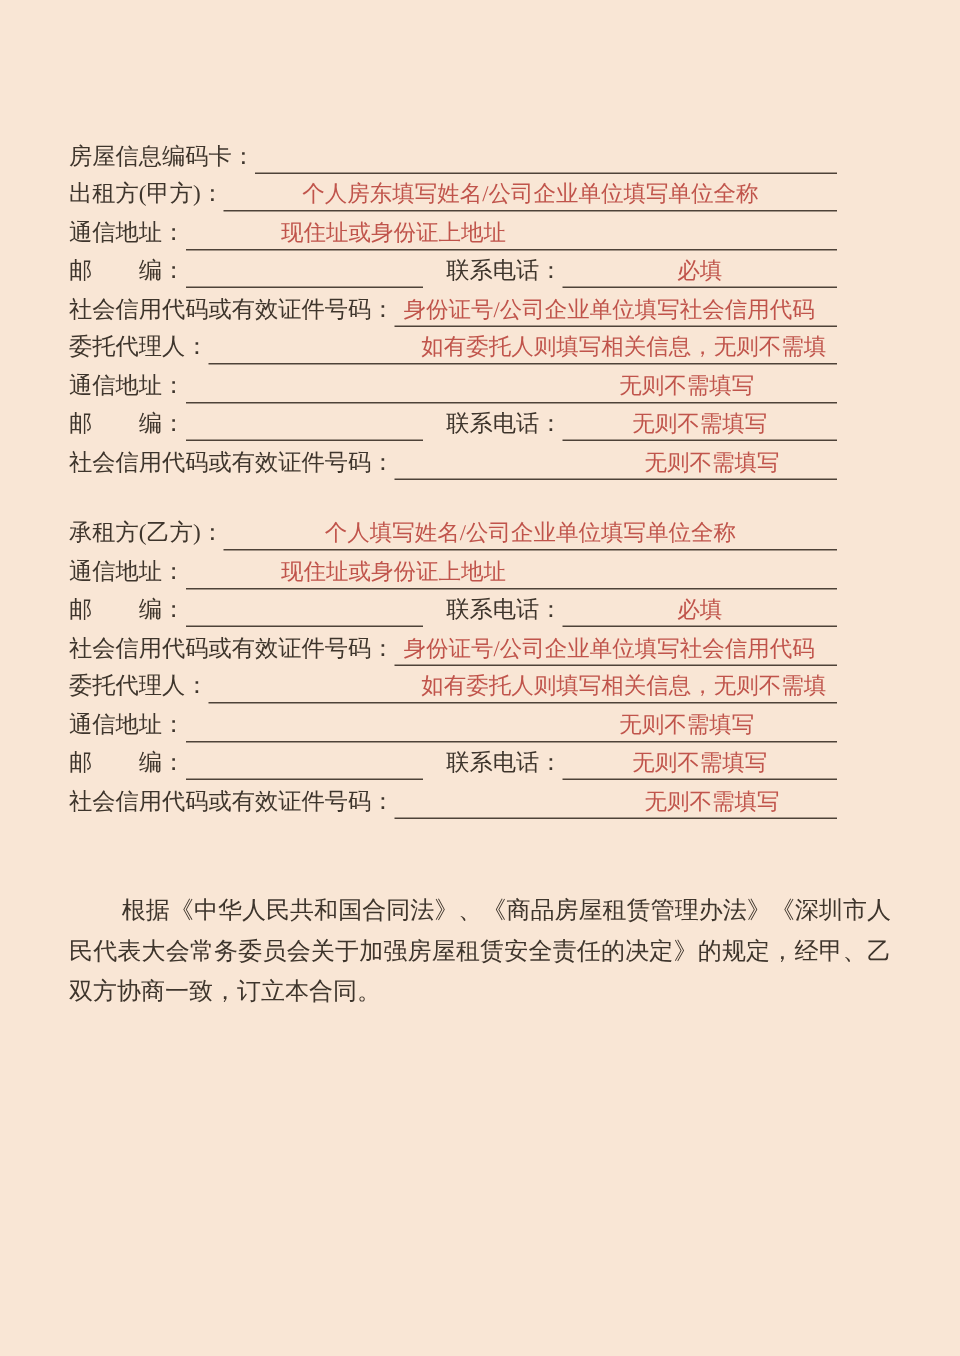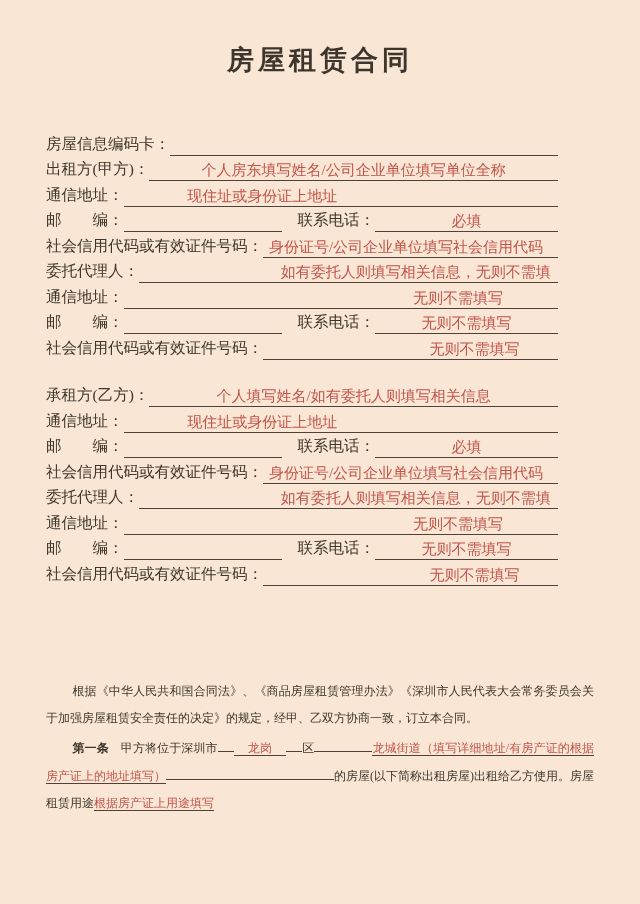--- a/index.html
+++ b/index.html
@@ -53,38 +53,37 @@
     font-size:15px;
     white-space:nowrap;
     padding:0 3px;
     line-height:20px;
   }
   .h-c{margin-left:auto;margin-right:auto;}
   .h-l{margin-left:14%;margin-right:auto;}
   .h-l0{margin-left:1%;margin-right:auto;text-align:right;}
   .h-r{margin-left:auto;margin-right:1%;}
   .h-rc{margin-left:auto;margin-right:12%;}
-  .bottom{margin-top:92px;font-size:12px;line-height:27px;}
+  .bottom{margin-top:48px;font-size:16px;line-height:27px;}
   .para{margin:0;text-indent:2.2em;text-align:justify;}
   .para + .para{margin-top:2px;}
   .clause-num{font-weight:bold;margin-right:12px;}
   .u{border-bottom:1px solid var(--line);}
   .red{color:var(--hint-red);}
   .gap{display:inline-block;border-bottom:1px solid var(--line);height:18px;vertical-align:baseline;}
   .gap-s{width:16px;}
   .gap-m{width:58px;}
   .gap-l{width:168px;}
   .pad{padding:0 14px;}
 </style>
 </head>
 <body>
 
 <div class="page">
 
-  <h1 class="title">房屋租赁合同</h1>
 
   <div class="form-block form-a">
 
     <div class="row">
       <span class="lab">房屋信息编码卡：</span>
       <span class="fill">
           <i class="hint h-c"></i>
         </span>
     </div>
 
@@ -148,21 +147,21 @@
         </span>
     </div>
 
   </div>
 
   <div class="form-block form-b">
 
     <div class="row">
       <span class="lab">承租方(乙方)：</span>
       <span class="fill">
-          <i class="hint h-c">个人填写姓名/如有委托人则填写相关信息</i>
+          <i class="hint h-c">个人填写姓名/公司企业单位填写单位全称</i>
         </span>
     </div>
 
     <div class="row">
       <span class="lab">通信地址：</span>
       <span class="fill">
           <i class="hint h-l">现住址或身份证上地址</i>
         </span>
     </div>
 
@@ -211,17 +210,16 @@
           <i class="hint h-rc">无则不需填写</i>
         </span>
     </div>
 
   </div>
 
   <div class="bottom">
 
     <p class="para"><span>根据《中华人民共和国合同法》、《商品房屋租赁管理办法》《深圳市人民代表大会常务委员会关于加强房屋租赁安全责任的决定》的规定，经甲、乙双方协商一致，订立本合同。</span></p>
 
-    <p class="para"><span class="clause-num">第一条</span><span>甲方将位于深圳市</span><span class="gap gap-s"></span><span class="u red pad">龙岗</span><span class="gap gap-s"></span><span>区</span><span class="gap gap-m"></span><span class="u red">龙城街道（填写详细地址/有房产证的根据房产证上的地址填写）</span><span class="gap gap-l"></span><span>的房屋(以下简称出租房屋)出租给乙方使用。房屋租赁用途</span><span class="u red">根据房产证上用途填写</span></p>
 
   </div>
 
 </div>
 
 </body></html>

